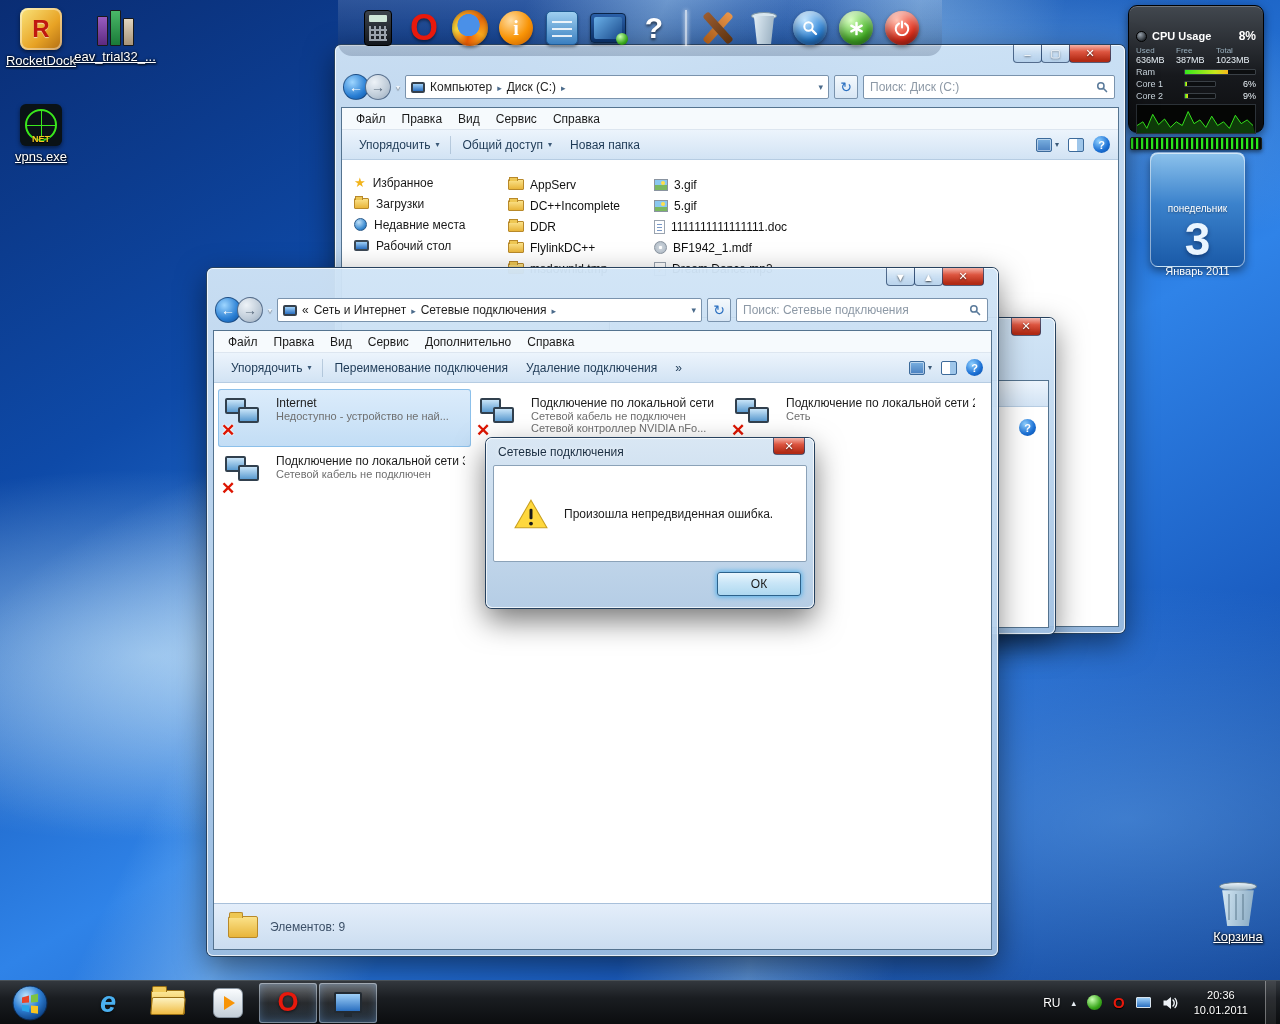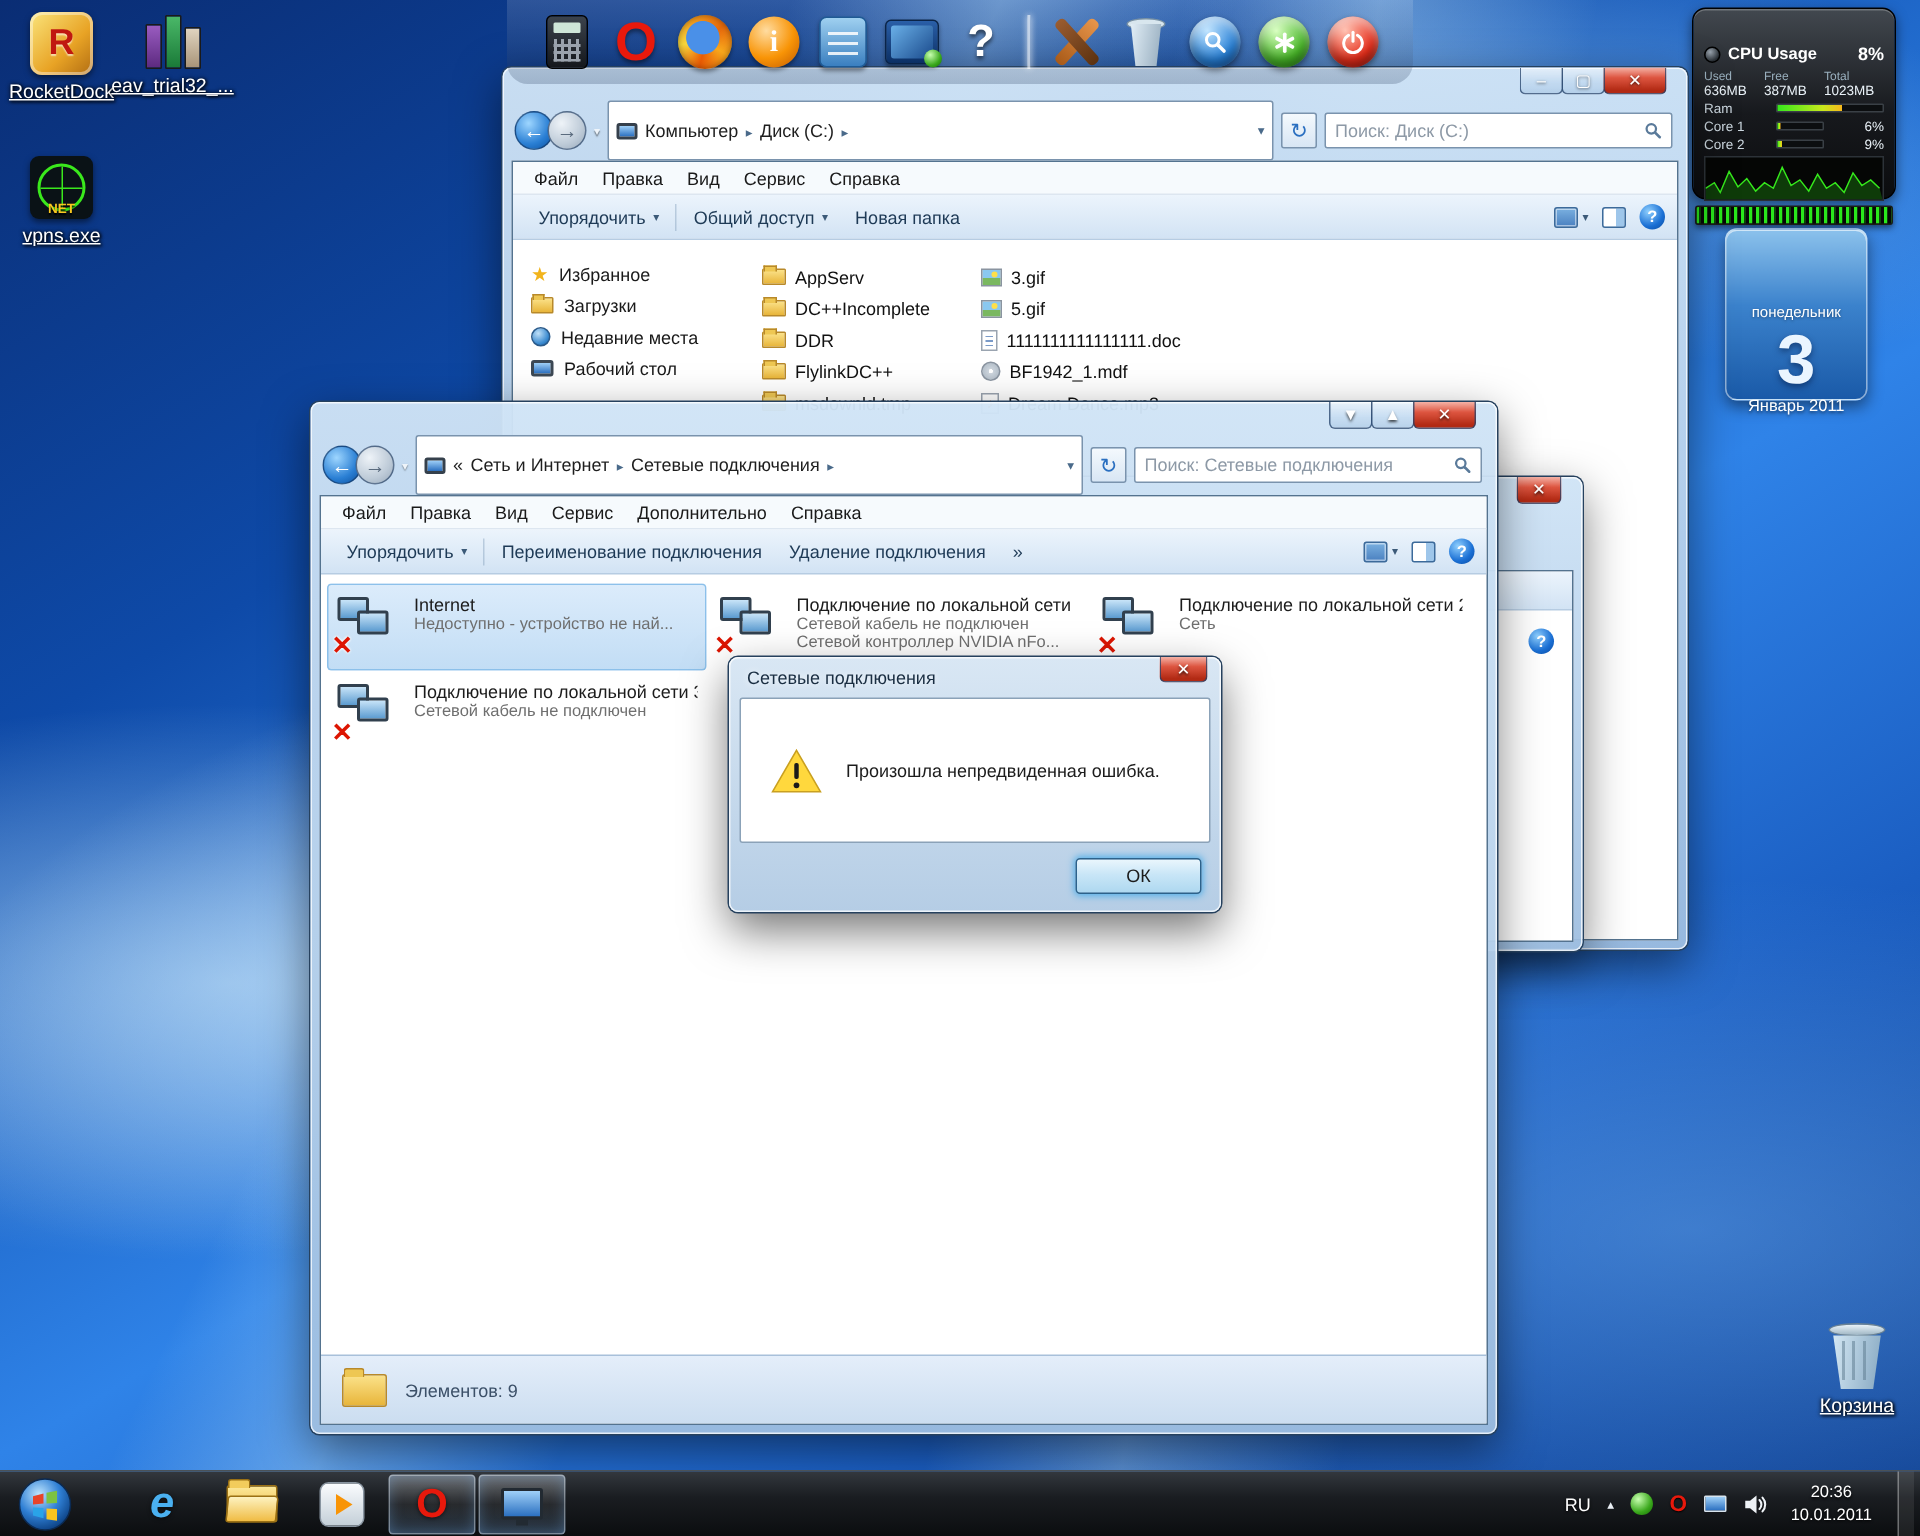--- a/index.html
+++ b/index.html
@@ -119,26 +119,26 @@
   .caption-buttons{position:absolute;top:0;right:8px;display:flex;}
   .cap-btn{width:29px;height:18px;border:1px solid rgba(35,65,105,.75);border-top:none;border-radius:0 0 4px 4px;margin-left:-1px;
     background:linear-gradient(rgba(255,255,255,.5),rgba(185,210,235,.3) 55%,rgba(150,185,220,.4));
     color:#fff;font-size:11px;display:flex;align-items:center;justify-content:center;text-shadow:0 1px 2px rgba(0,0,0,.7);}
   .cap-close{width:42px;background:linear-gradient(#f5b2a6,#dd5540 40%,#b22a14 90%);}
   .address-row{height:34px;flex:0 0 auto;display:flex;align-items:center;gap:5px;padding:0 4px 6px 2px;}
   .nav-circle{width:26px;height:26px;border-radius:50%;display:flex;align-items:center;justify-content:center;font-size:14px;flex:0 0 auto;border:1px solid rgba(20,50,90,.6);}
   .nav-back{background:radial-gradient(circle at 35% 30%,#9ed6ff,#2a7fd4 60%,#0b4f9e);color:#fff;}
   .nav-fwd{background:radial-gradient(circle at 35% 30%,#eef3f8,#becbd8 60%,#97a8ba);color:#5a6b7e;margin-left:-9px;}
   .nav-drop{font-size:8px;color:#eef4fa;text-shadow:0 1px 1px rgba(0,0,0,.5);}
-  .crumb-field{flex:1;height:40px;background:#fff;border:1px solid #7a93ad;border-radius:2px;display:flex;align-items:center;font-size:12px;color:#1e1e1e;padding:0 5px;gap:5px;min-width:0;overflow:hidden;white-space:nowrap;}
+  .crumb-field{flex:1;height:24px;background:#fff;border:1px solid #7a93ad;border-radius:2px;display:flex;align-items:center;font-size:12px;color:#1e1e1e;padding:0 5px;gap:5px;min-width:0;overflow:hidden;white-space:nowrap;}
   .crumb-sep::before{content:"▸";font-size:9px;color:#4a6a8a;}
   .crumb-caret{margin-left:auto;font-size:9px;color:#4a6a8a;}
   .mini-pc{width:14px;height:11px;background:linear-gradient(#9fd0f8,#2a6fc0);border:2px solid #35404c;border-radius:2px;flex:0 0 auto;}
   .refresh-btn{width:24px;height:24px;border:1px solid #7a93ad;border-radius:2px;background:linear-gradient(#f4f9fd,#d8e6f4);color:#2a6fc0;font-size:14px;display:flex;align-items:center;justify-content:center;flex:0 0 auto;}
-  .search-field{width:232px;height:24px;background:#fff;border:1px solid #7a93ad;border-radius:2px;display:flex;align-items:center;padding:0 6px;flex:0 0 auto;gap:4px;}
+  .search-field{width:252px;height:24px;background:#fff;border:1px solid #7a93ad;border-radius:2px;display:flex;align-items:center;padding:0 6px;flex:0 0 auto;gap:4px;}
   .search-field input{border:none;outline:none;flex:1;font-size:12px;color:#444;background:transparent;font-family:"Liberation Sans",sans-serif;min-width:0;}
   .search-field input::placeholder{color:#8d99a6;opacity:1;}
   .client{flex:1;background:#fff;border:1px solid #54738f;display:flex;flex-direction:column;overflow:hidden;min-height:0;}
   .menubar{display:flex;background:#f6fafd;border-bottom:1px solid #dde6f0;padding:0 6px;font-size:12px;color:#1a1a1a;height:22px;align-items:center;flex:0 0 auto;}
   .menu-item{padding:2px 8px;}
   .cmdbar{display:flex;align-items:center;background:linear-gradient(#ecf4fc,#d2e3f4);border-bottom:1px solid #b6cce2;height:30px;padding:0 8px;font-size:12px;color:#1e3a56;flex:0 0 auto;}
   .cmd-btn{padding:4px 9px;display:flex;align-items:center;gap:5px;white-space:nowrap;}
   .caret{font-size:8px;color:#3c5a78;}
   .cmd-sep{width:1px;height:18px;background:rgba(120,150,180,.4);margin:0 2px;}
   .cmdbar-right{margin-left:auto;display:flex;gap:9px;align-items:center;}

